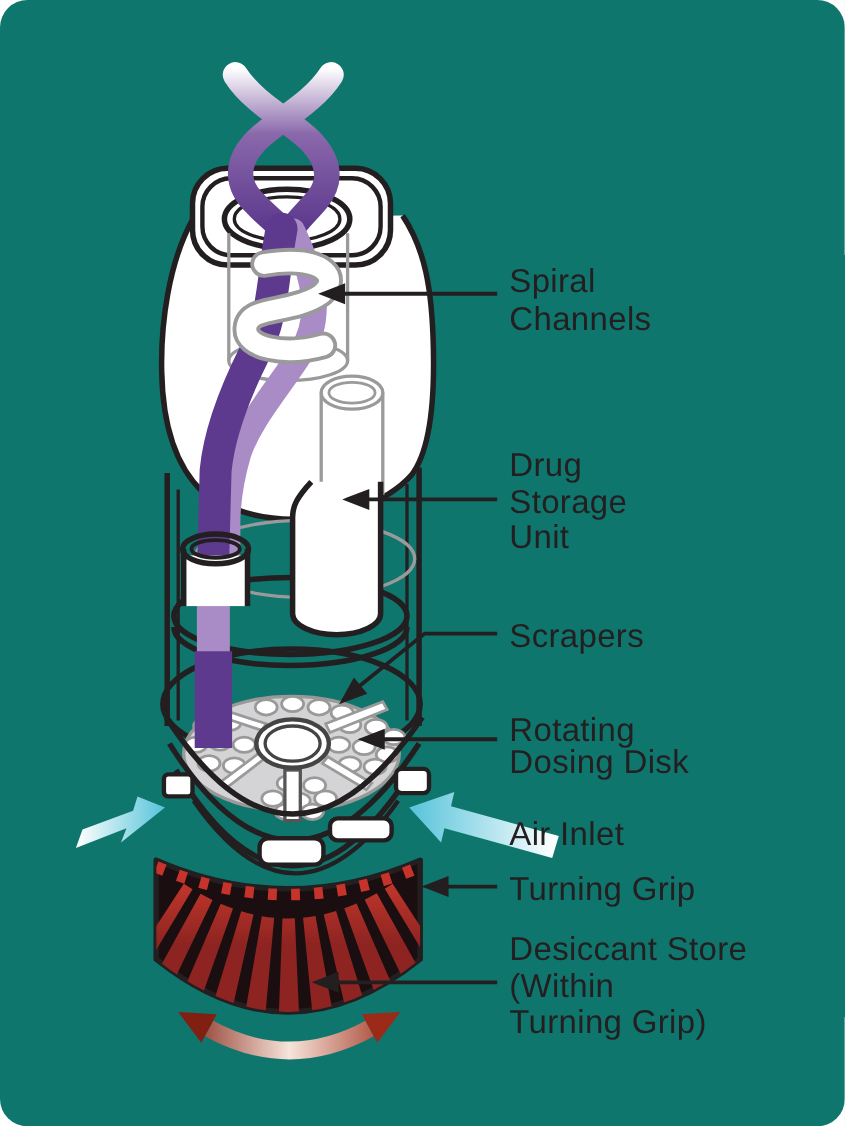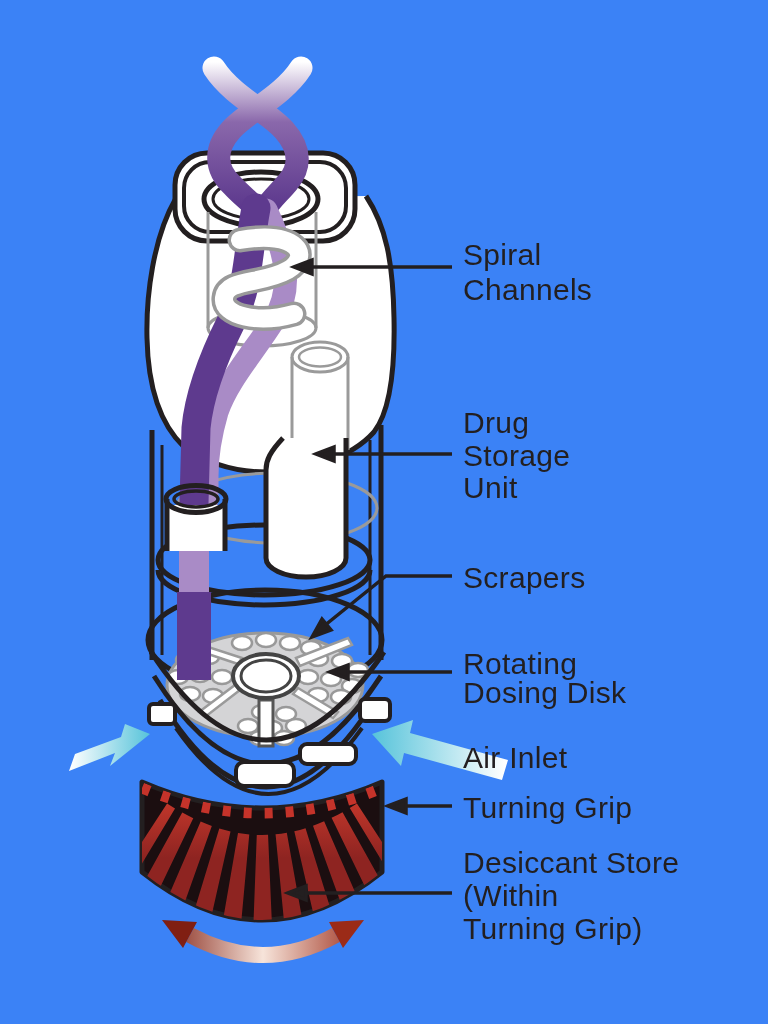--- a/index.html
+++ b/index.html
@@ -1,17 +1,17 @@
 <!DOCTYPE html>
 <html><head>
 <meta charset="utf-8">
 <style>
   html,body{margin:0;padding:0;background:#ffffff;}
-  .stage{position:relative;width:768px;height:1024px;background:#3b82f6;overflow:hidden;
-         font-family:"Liberation Sans", sans-serif;}
+  .stage{position:relative;width:768px;height:1024px;background:#0f766e;overflow:hidden;
+         font-family:"Liberation Sans", sans-serif;border-radius:25px;}
   svg{position:absolute;top:0;left:0;}
   text.lbl{font-family:"Liberation Sans", sans-serif;font-size:30px;fill:#231f20;letter-spacing:0.3px;}
 </style>
 </head>
 <body>
 
 <div class="stage">
 <svg width="768" height="1024" viewBox="0 0 768 1024">
   <defs>
     <linearGradient id="helixGrad" gradientUnits="userSpaceOnUse" x1="0" y1="62" x2="0" y2="205">

